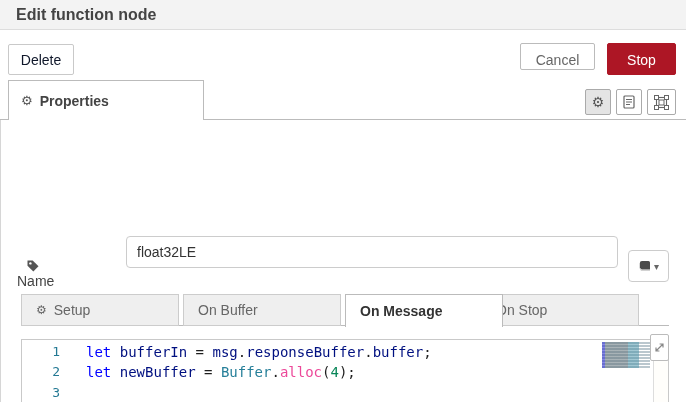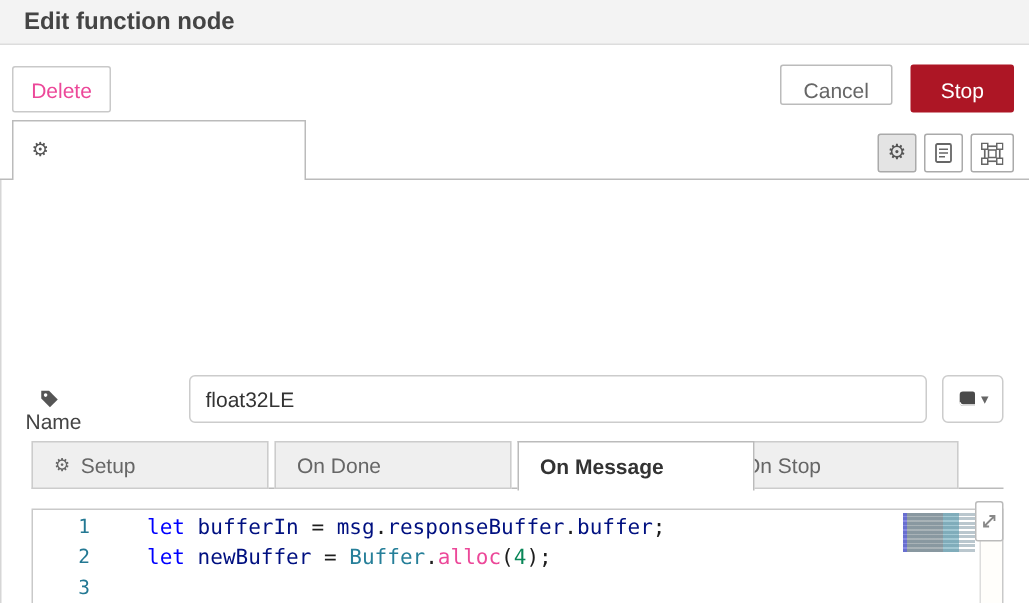--- a/index.html
+++ b/index.html
@@ -8,21 +8,21 @@
 
   
   .hdr{position:absolute;left:0;top:0;width:686px;height:30px;background:#f3f3f3;
     border-bottom:1px solid #ddd;box-sizing:border-box;}
   .hdr-title{position:absolute;left:16px;top:0;line-height:30px;font-size:16px;font-weight:bold;color:#444;}
 
   
   .btnrow{position:absolute;left:0;top:31px;width:686px;height:49px;background:#fff;}
   .btn{position:absolute;box-sizing:border-box;font-size:14px;text-align:center;border-radius:2px;cursor:pointer;
     font-family:"Liberation Sans",sans-serif;}
-  .btn-delete{left:8px;top:13px;width:66px;height:31px;background:#fff;border:1px solid #c9c9c9;color:#ec4899;line-height:29px;}
+  .btn-delete{left:8px;top:13px;width:66px;height:31px;background:#fff;border:1px solid #c9c9c9;color:#0f172a;line-height:29px;}
   .btn-cancel{left:520px;top:12px;width:75px;height:27px;background:#fff;border:1px solid #bbb;color:#666;line-height:30px;}
   .btn-done{left:607px;top:12px;width:69px;height:32px;border:1px solid var(--done-bg);background:var(--done-bg);color:#fff;line-height:30px;}
 
   
   .tabrow{position:absolute;left:0;top:80px;width:686px;height:40px;background:#fff;
     border-bottom:1px solid #bbb;box-sizing:border-box;}
   .prop-tab{position:absolute;left:8px;top:0;width:196px;height:40px;background:#fff;box-sizing:border-box;
     border:1px solid #bbb;border-bottom:none;z-index:2;}
   .prop-tab .gear{margin:0 7px 0 12px;color:#555;font-size:13px;}
   .prop-tab .lbl{font-weight:bold;font-size:14px;color:#444;}
@@ -31,41 +31,41 @@
     background:#fff;display:flex;align-items:center;justify-content:center;cursor:pointer;}
   .mini-gear{left:585px;width:26px;background:#e4e4e4;}
   .mini-doc{left:616px;width:26px;}
   .mini-frame{left:647px;width:29px;}
   .gearglyph{font-size:14px;color:#555;font-family:"DejaVu Sans",sans-serif;}
 
   
   .form{position:absolute;left:0;top:120px;width:686px;height:282px;background:#fff;border-left:1px solid #d6d6d6;box-sizing:border-box;}
   .name-label{position:absolute;left:16px;top:139px;font-size:14px;color:#444;display:flex;align-items:center;flex-direction:column;}
   .name-label svg{margin-right:6px;}
-  .name-input{position:absolute;left:125px;top:130px;width:492px;height:32px;box-sizing:border-box;
+  .name-input{position:absolute;left:125px;top:116px;width:492px;height:32px;box-sizing:border-box;
     border:1px solid #ccc;border-radius:4px;padding:0 10px;font-size:14px;color:#333;font-family:"Liberation Sans",sans-serif;outline:none;}
   .book-btn{position:absolute;left:627px;top:130px;width:41px;height:32px;box-sizing:border-box;border:1px solid #ccc;
     border-radius:4px;background:#fff;display:flex;align-items:center;justify-content:center;gap:3px;cursor:pointer;}
   .caret{font-size:10px;color:#666;}
 
   
   .ftabs{position:absolute;left:20px;top:174px;width:648px;height:32px;}
   .ftabs-baseline{position:absolute;left:0;bottom:0;width:648px;border-bottom:1px solid #bbb;height:0;}
   .ftab{position:absolute;top:0;width:158px;height:32px;box-sizing:border-box;background:#efefef;
     border:1px solid #ccc;color:#666;font-size:14px;display:flex;align-items:center;padding-left:14px;cursor:pointer;z-index:1;}
   .ftab .gear{margin-right:7px;font-size:12px;color:#666;}
   .ftab.active{background:#fff;border-color:#bbb;border-bottom:none;height:33px;font-weight:bold;color:#333;z-index:2;}
 
   
   .editor{position:absolute;left:20px;top:219px;width:648px;height:183px;box-sizing:border-box;
     border:1px solid #c9c9c9;background:#fff;overflow:hidden;}
   .lines{position:absolute;left:0;top:2px;width:648px;font-family:"DejaVu Sans Mono",monospace;font-size:14px;line-height:20.3px;}
   .ln-row{position:relative;height:20.3px;white-space:pre;}
   .ln-num{position:absolute;left:0;top:0;width:38px;text-align:right;color:#237893;font-size:13px;}
-  .ln-code{position:absolute;left:64px;top:0;color:#1e1e1e;margin-left:12px;}
+  .ln-code{position:absolute;left:64px;top:0;color:#1e1e1e;}
   .tk-k{color:#0000ff}.tk-v{color:#001080}.tk-t{color:#267f99}
   .tk-f{color:#ec4899}.tk-n{color:#098658}.tk-p{color:#1e1e1e}
 
   .minimap{position:absolute;left:580px;top:2px;width:48px;height:26px;opacity:.85;
     background:
       linear-gradient(90deg, rgba(0,0,200,.55) 0 3px, rgba(70,90,100,.55) 3px 55%, rgba(38,127,153,.5) 55% 78%, transparent 78%),
       repeating-linear-gradient(to bottom,#aebec6 0 2px,transparent 2px 3px);}
   .scrollstrip{position:absolute;right:0;top:0;width:14px;height:183px;border-left:1px solid #ddd;background:#fffefb;}
   .expand-btn{position:absolute;left:649px;top:214px;width:19px;height:27px;box-sizing:border-box;border:1px solid #bbb;
     border-radius:2px;background:#fff;z-index:3;display:flex;align-items:center;justify-content:center;cursor:pointer;}
@@ -84,20 +84,21 @@
   <div class="btnrow">
     <button class="btn btn-delete">Delete</button>
     <button class="btn btn-cancel">Cancel</button>
     <button class="btn btn-done">Stop</button>
   </div>
 
   <div class="tabrow">
     <div class="prop-tab">
       <div class="prop-tab-inner">
         <span class="gear gearglyph">⚙</span>
+        <span class="lbl">Properties</span>
       </div>
     </div>
     <div class="mini-btn mini-gear">
       <span class="gearglyph">⚙</span>
     </div>
     <div class="mini-btn mini-doc">
       <svg class="icon-svg" width="12" height="14" viewBox="0 0 12 14">
         <rect x="1" y="1" width="10" height="12" rx="1" fill="none" stroke="#666" stroke-width="1.2"></rect>
         <line x1="3" y1="4.5" x2="9" y2="4.5" stroke="#666" stroke-width="1"></line>
         <line x1="3" y1="7" x2="9" y2="7" stroke="#666" stroke-width="1"></line>
@@ -133,21 +134,21 @@
       <span class="caret">▾</span>
     </div>
 
     <div class="ftabs">
       <div class="ftabs-baseline"></div>
     <div class="ftab" style="left: 0px;">
           <span class="gear gearglyph">⚙</span>
           <span>Setup</span>
         </div>
         <div class="ftab" style="left: 162px;">
-          <span>On Done</span>
+          <span>On Buffer</span>
         </div>
         <div class="ftab active" style="left: 324px;">
           <span>On Message</span>
         </div>
         <div class="ftab" style="left: 460px;">
           <span>On Stop</span>
         </div>
       </div>
 
     <div class="editor">

